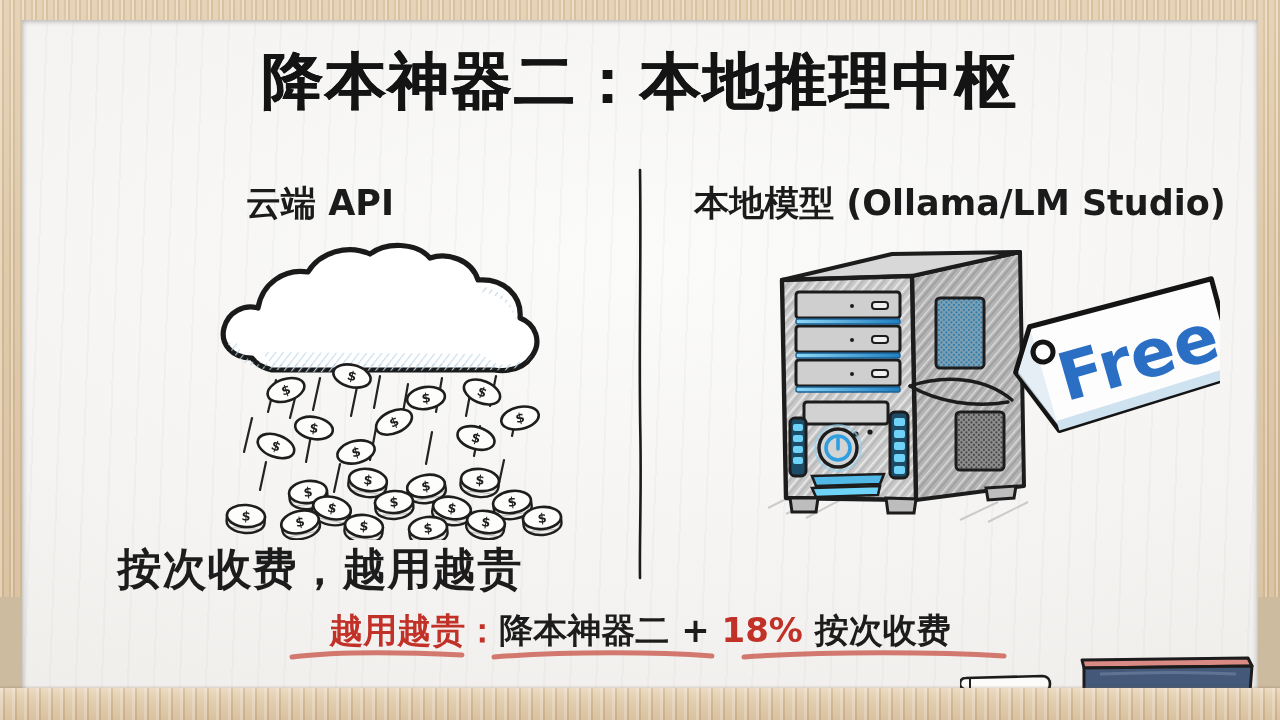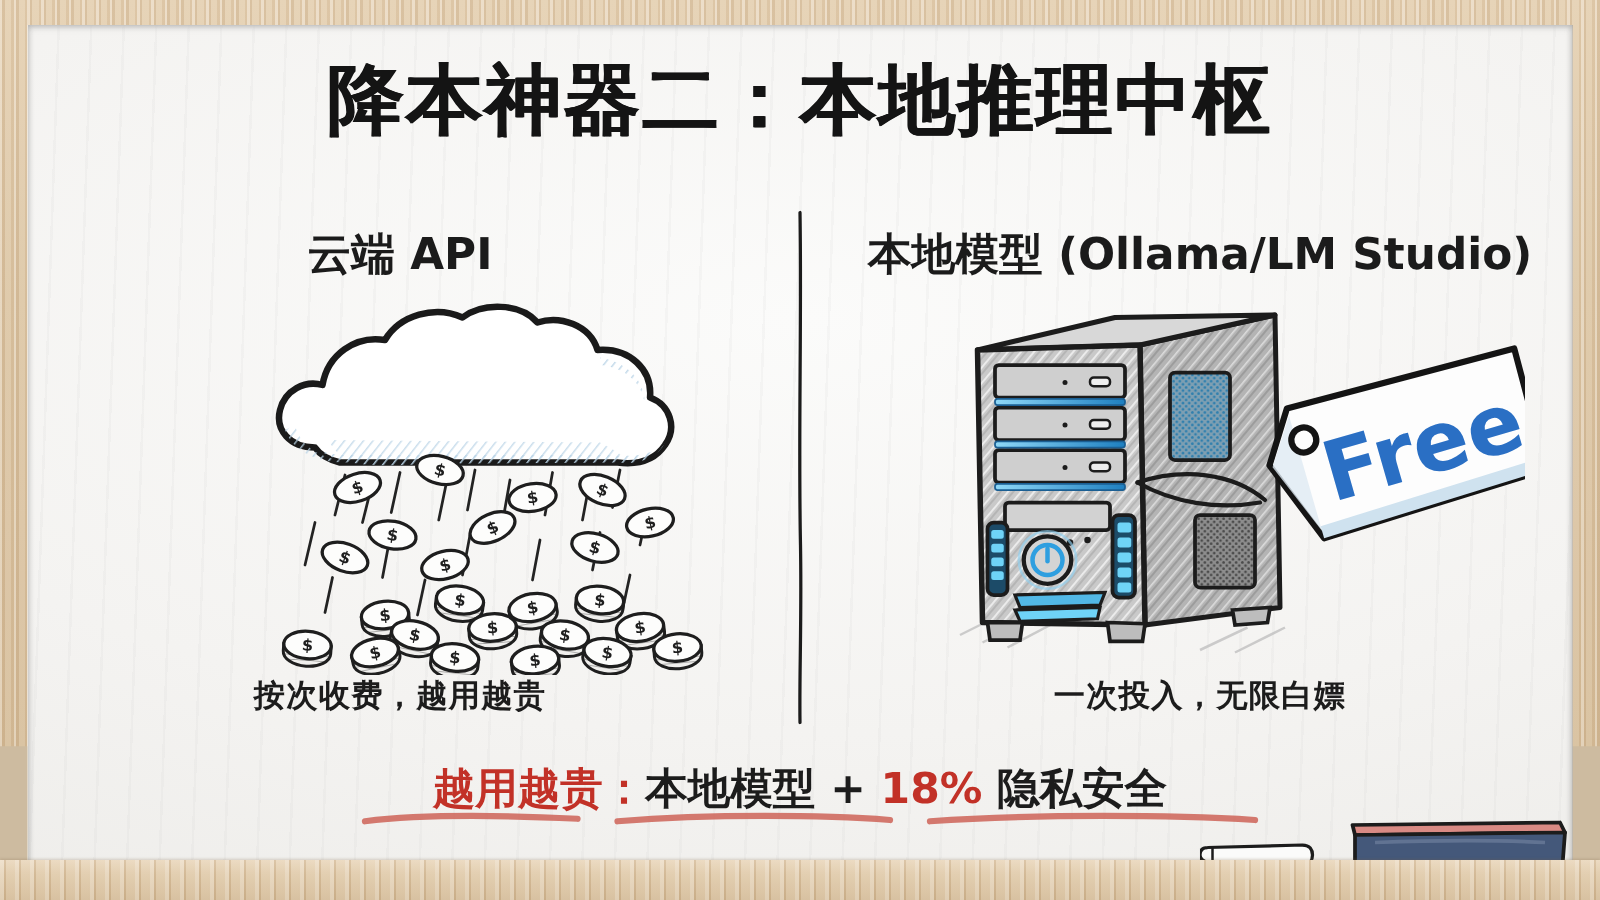--- a/index.html
+++ b/index.html
@@ -58,21 +58,21 @@
 
   .column-heading{
     position:absolute; font-size:35px; font-weight:bold; color:#1b1b1b;
     font-family:"DejaVu Sans","Liberation Sans",sans-serif;
     white-space:nowrap;
   }
   #heading-cloud{ left:0; top:180px; width:640px; text-align:center; }
   #heading-local{ left:640px; top:180px; width:640px; text-align:center; }
 
   .column-caption{
-    position:absolute; font-size:25px; font-weight:bold; color:#1c1c1c;
+    position:absolute; font-size:44px; font-weight:bold; color:#1c1c1c;
     font-family:"DejaVu Sans","Liberation Sans",sans-serif; white-space:nowrap;
   }
   #caption-cloud{ left:0; top:540px; width:640px; text-align:center; letter-spacing:1px;}
   #caption-local{ left:640px; top:540px; width:640px; text-align:center; letter-spacing:1px;}
 
   #divider-line{ position:absolute; left:628px; top:168px; }
 
   
   #summary-line{
     position:absolute; left:0; top:608px; width:1280px; text-align:center;
@@ -309,23 +309,22 @@
     <g transform="translate(244,96) rotate(-16)">
       <path d="M0 42 L26 2 L214 6 L212 106 L26 110 Z" fill="#fdfdfd" stroke="#141414" stroke-width="5" stroke-linejoin="round"></path>
       <path d="M26 100 L212 96 L212 106 L26 110 Z" fill="#cfe2ef"></path>
       <path d="M2 44 L26 8 L26 104 Z" fill="#dfeaf3" opacity=".8"></path>
       <circle cx="32" cy="30" r="10" fill="#fdfdfd" stroke="#141414" stroke-width="5"></circle>
       <text x="122" y="84" text-anchor="middle" font-size="66" font-weight="bold" font-family="DejaVu Sans, sans-serif" fill="#2a6fc4">Free</text>
     </g>
   </svg>
 
   <div class="column-caption" id="caption-cloud">按次收费，越用越贵</div>
-  <div class="column-caption" id="caption-local">一次投入，无限白嫖</div>
-
-  <div id="summary-line"><span class="red">越用越贵：</span><span class="dark">本地模型 + </span><span class="red">18%</span><span class="dark"> 隐私安全</span></div>
+
+  <div id="summary-line"><span class="red">越用越贵：</span><span class="dark">降本神器二 + </span><span class="red">18%</span><span class="dark"> 按次收费</span></div>
 
   <svg id="summary-underlines" viewBox="0 0 1280 14">
     <path d="M292 9 C340 3, 400 4, 462 7" fill="none" stroke="#cf6a5f" stroke-width="5" stroke-linecap="round" opacity=".9"></path>
     <path d="M494 9 C570 3, 660 4, 712 8" fill="none" stroke="#cf6a5f" stroke-width="5" stroke-linecap="round" opacity=".9"></path>
     <path d="M744 9 C830 3, 940 4, 1004 8" fill="none" stroke="#cf6a5f" stroke-width="5" stroke-linecap="round" opacity=".9"></path>
   </svg>
 
   <svg id="desk-accessories" width="300" height="60" viewBox="0 0 300 60">
 
     <g>

